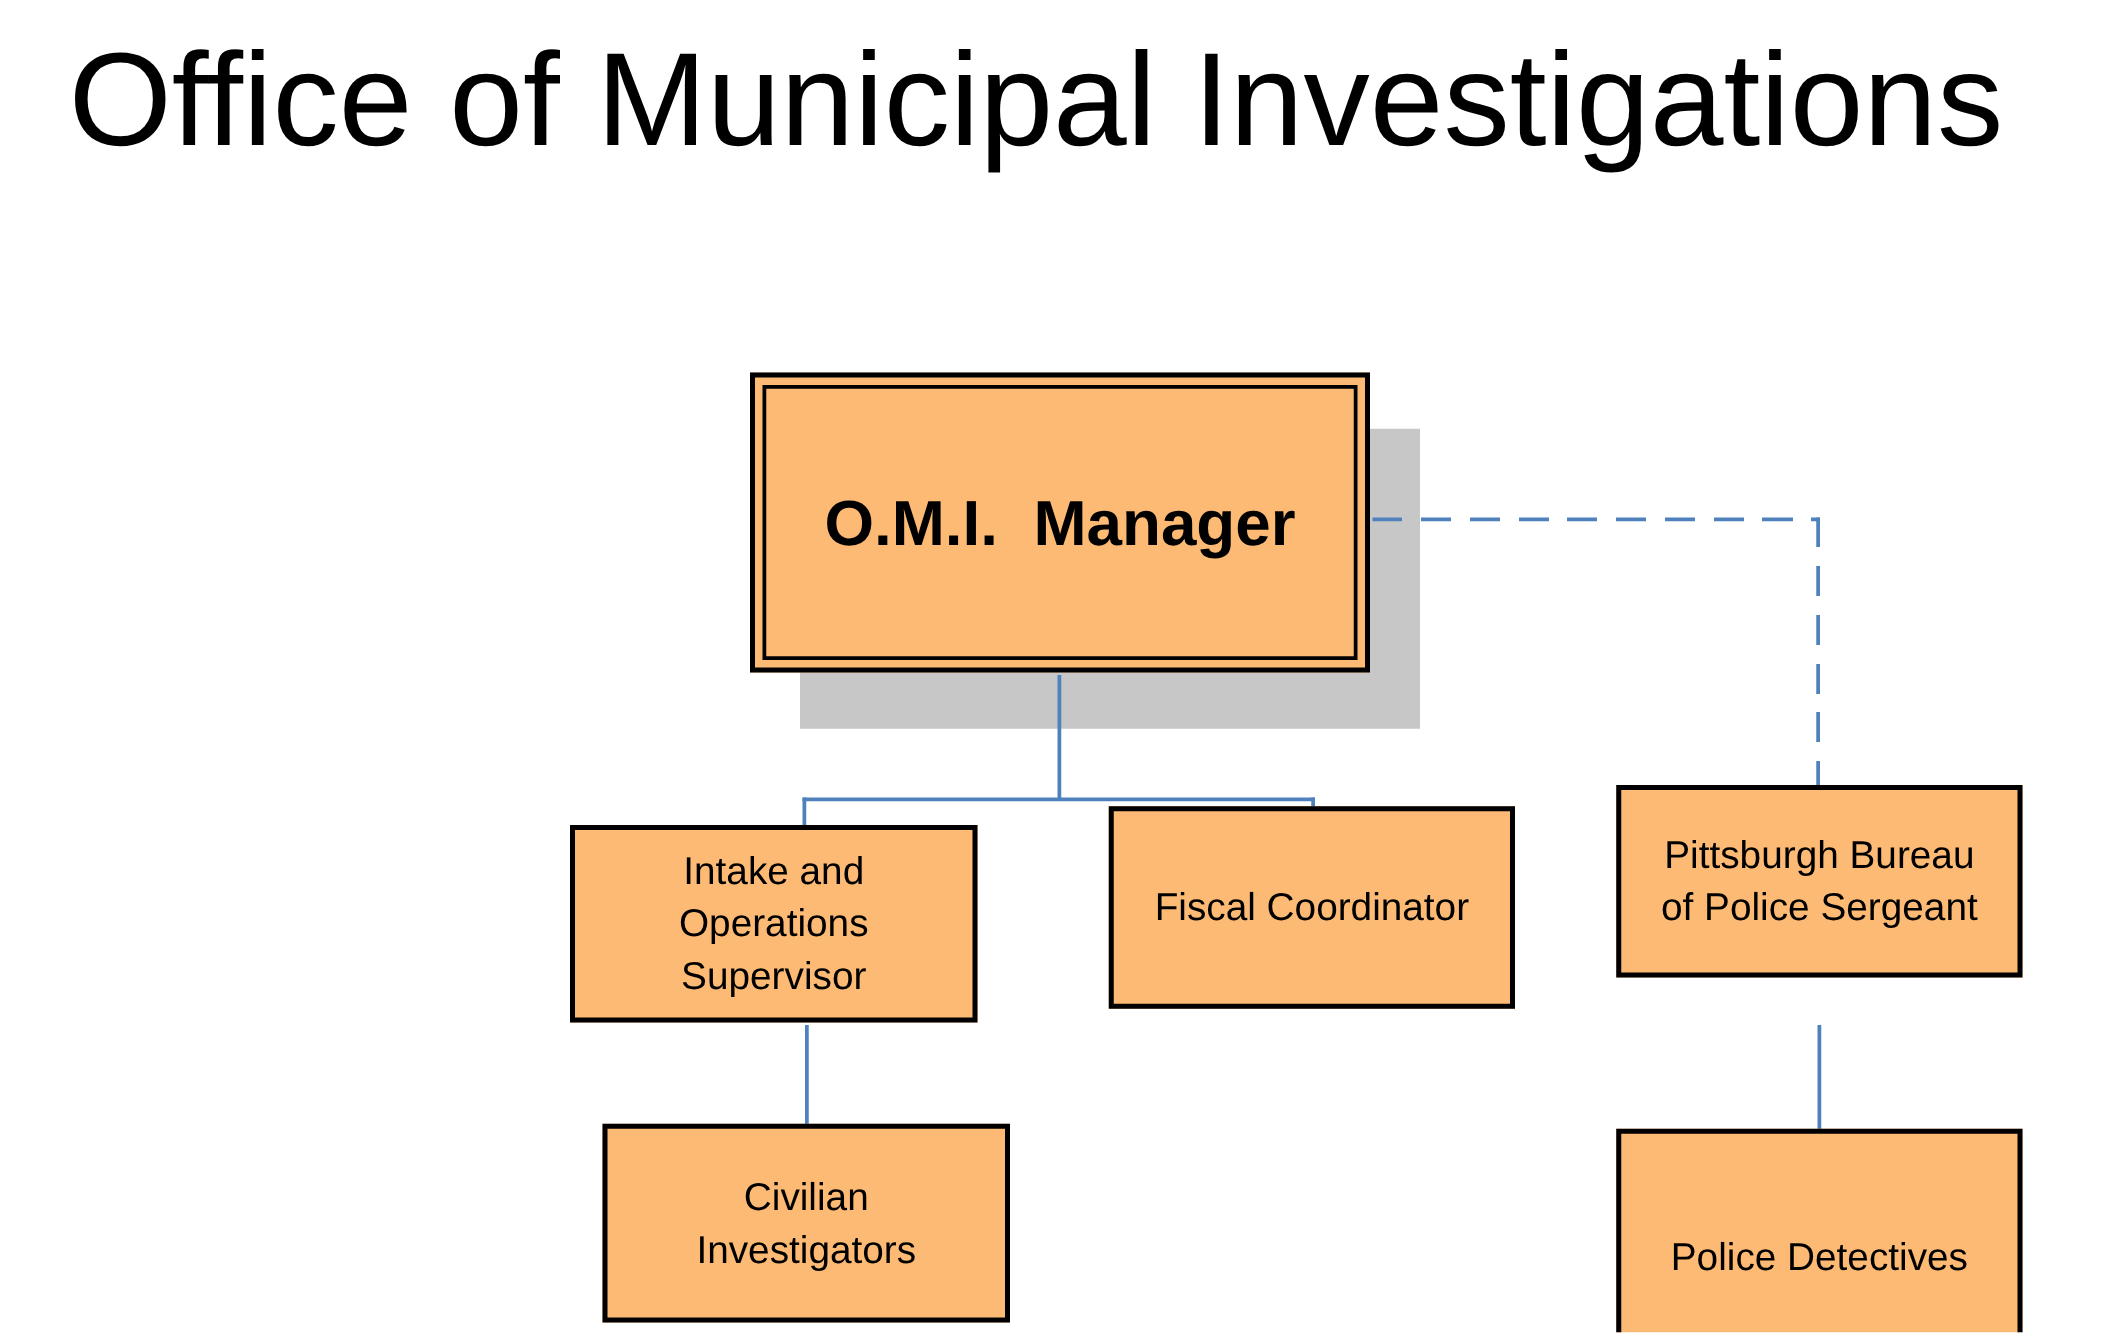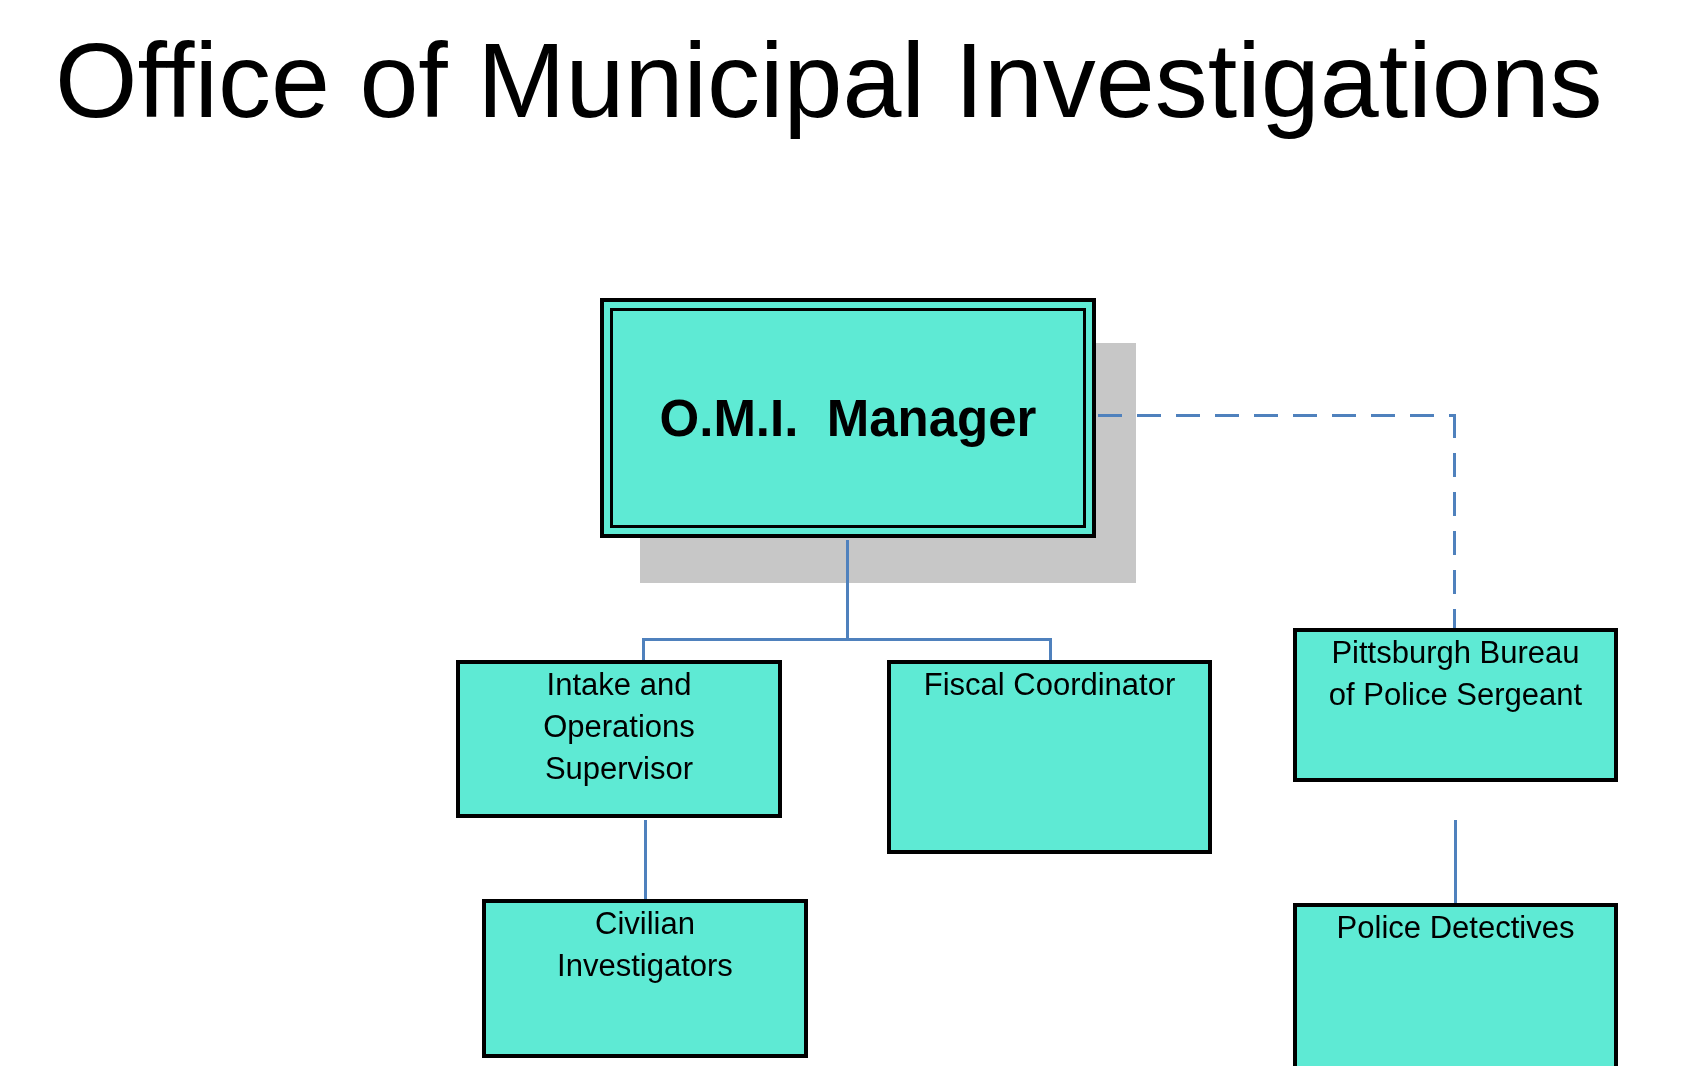--- a/index.html
+++ b/index.html
@@ -46,24 +46,24 @@
     top: 343px;
     width: 496px;
     height: 240px;
     background: #c7c7c7;
     z-index: 1;
   }
   
   .node {
     position: absolute;
     box-sizing: border-box;
-    background: #5eead4;
+    background: #fdba74;
     border: 4px solid #000000;
     display: flex;
-    align-items: flex-start;
+    align-items: center;
     justify-content: center;
     text-align: center;
     z-index: 3;
   }
   .node-label {
     font-size: 31px;
     line-height: 42px;
     white-space: pre-wrap;
   }
   .node.root {
@@ -82,21 +82,21 @@
     align-items: center;
     justify-content: center;
     text-align: center;
   }
   .root-label {
     font-size: 51px;
     font-weight: 700;
     white-space: pre-wrap;
   }
   .node.intake   { left: 456px;  top: 660px; width: 326px; height: 158px; }
-  .node.fiscal   { left: 887px;  top: 660px; width: 325px; height: 194px; }
+  .node.fiscal   { left: 887px;  top: 645px; width: 325px; height: 162px; }
   .node.sergeant { left: 1293px; top: 628px; width: 325px; height: 154px; }
   .node.civilian { left: 482px;  top: 899px; width: 326px; height: 159px; }
   .node.police   { left: 1293px; top: 903px; width: 325px; height: 205px; }
 
   
   .c-root-drop   { left: 846px;  top: 540px; width: 3px;   height: 100px; }
   .c-bus         { left: 642px;  top: 638px; width: 410px; height: 3px; }
   .c-drop-intake { left: 642px;  top: 638px; width: 3px;   height: 24px; }
   .c-drop-fiscal { left: 1049px; top: 638px; width: 3px;   height: 24px; }
   .c-intake-civ  { left: 644px;  top: 820px; width: 3px;   height: 85px; }

